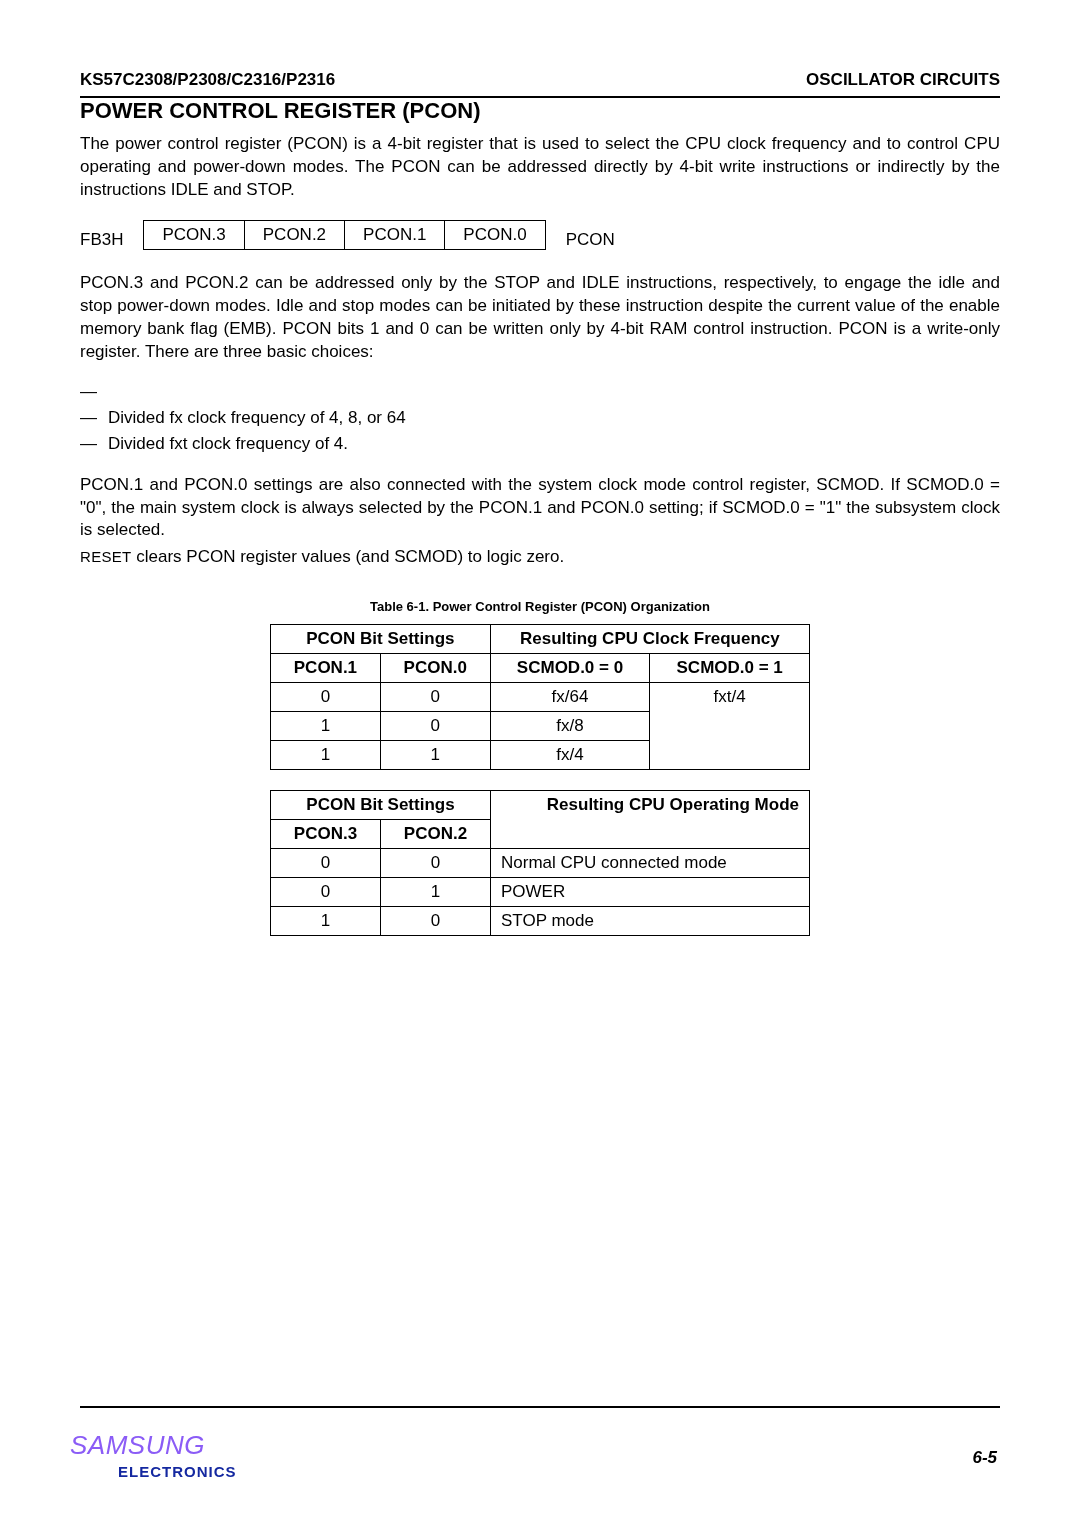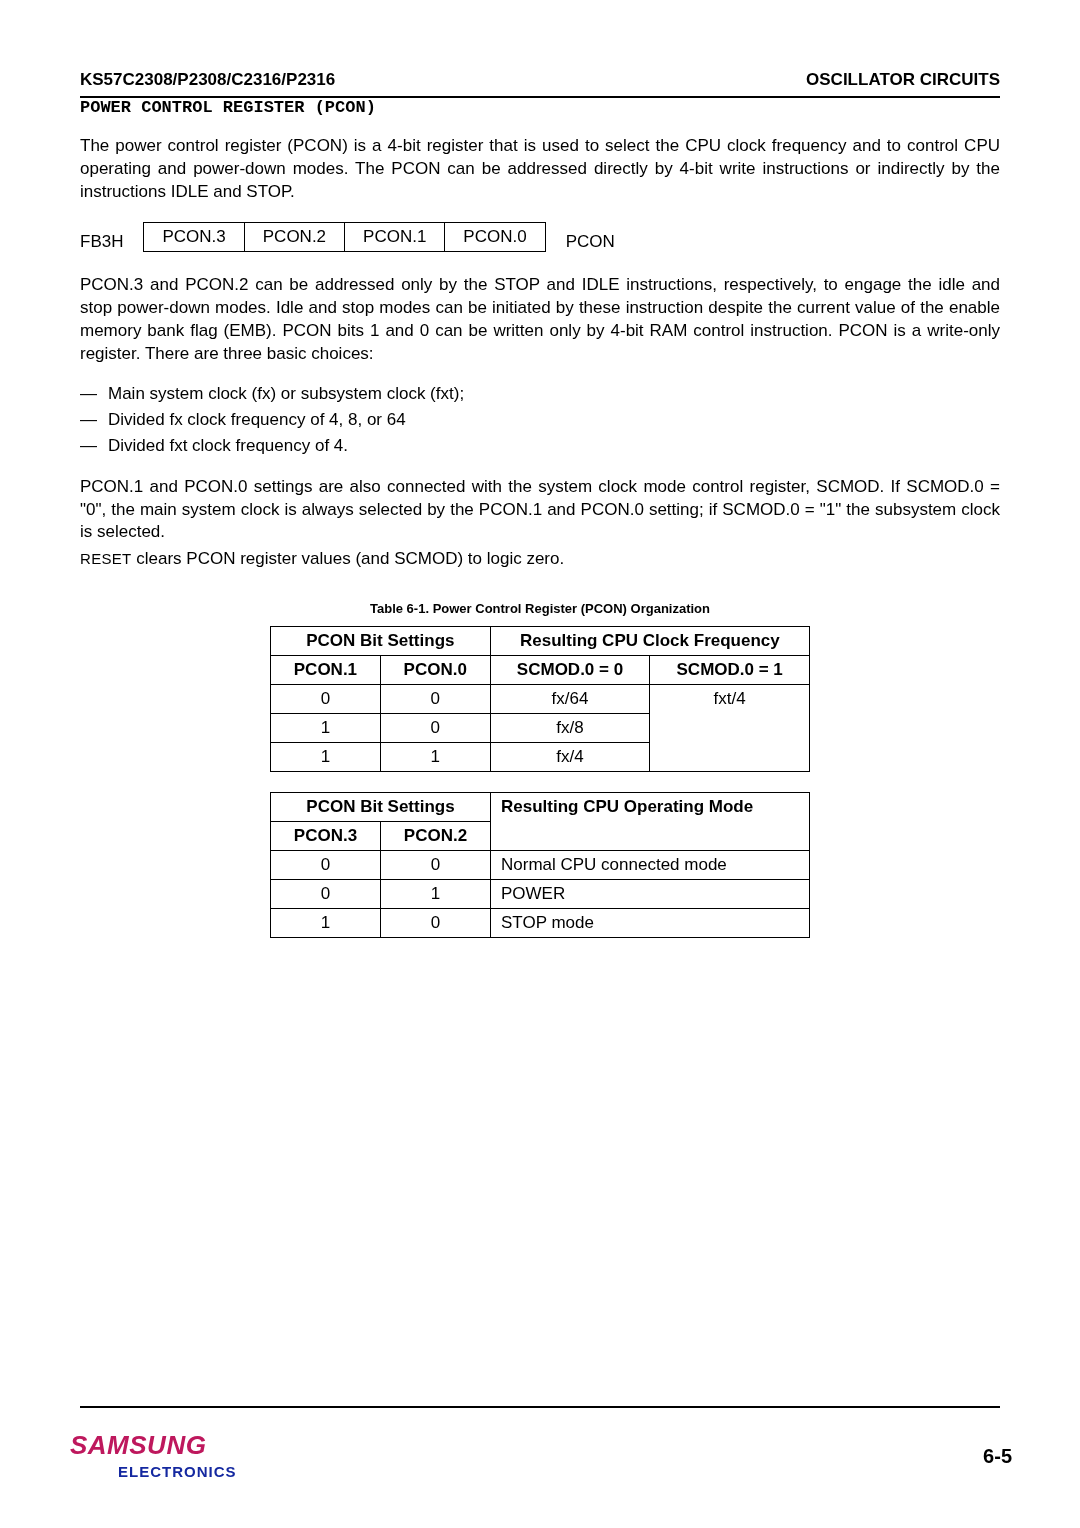--- a/index.html
+++ b/index.html
@@ -16,23 +16,22 @@
     .header-bar {
       display: flex;
       justify-content: space-between;
       font-weight: bold;
       padding-bottom: 6px;
       border-bottom: 2px solid #000;
       font-size: 17px;
     }
     .section-title {
       font-weight: bold;
-      margin-bottom: 18px;
-      font-size: 17px;
-      font-family: Liberation Mono, monospace;
+      margin-bottom: 9px;
+      font-size: 22px;
     }
     p { margin-bottom: 18px; line-height: 1.35; text-align: justify; }
     .reg-row {
       display: flex;
       align-items: flex-end;
       gap: 20px;
       margin: 18px 0 22px 0;
     }
     .reg-boxes {
       display: flex;
@@ -83,24 +82,24 @@
       bottom: 120px;
       border-top: 2px solid #000;
     }
     .footer-logo {
       position: absolute;
       left: 70px;
       bottom: 48px;
     }
     .logo-samsung {
       font-style: italic;
-      font-weight: 700;
+      font-weight: 400;
       font-size: 26px;
       letter-spacing: 0.5px;
-      color: #be185d;
+      color: #8b5cf6;
       position: relative;
     }
     .logo-samsung::before {
       content: "";
       position: absolute;
       left: -6px; right: -6px;
       top: 6px;
       height: 18px;
       transform: skewX(-18deg);
       z-index: -1;
@@ -109,24 +108,25 @@
       font-size: 15px;
       color: #1428a0;
       letter-spacing: 1px;
       text-align: right;
       margin-left: 48px;
       margin-top: 2px;
       font-weight: bold;
     }
     .page-num {
       position: absolute;
-      right: 68px;
+      right: 83px;
       bottom: 60px;
       font-weight: bold;
-      font-size: 20px;
+      font-size: 17px;
+      font-style: italic;
     }
     .smallcap { font-variant: normal; font-size: 15px; letter-spacing: 0.3px; }
   </style>
 </head>
 <body>
 
 <div class="header-bar">
   <span>KS57C2308/P2308/C2316/P2316</span>
   <span>OSCILLATOR CIRCUITS</span>
 </div>
@@ -144,21 +144,20 @@
     <span>PCON.0</span>
   </span>
   <span>PCON</span>
 </div>
 
 <p>PCON.3 and PCON.2 can be addressed only by the STOP and IDLE instructions, respectively, to engage the idle and stop power-down modes. Idle and stop modes can be initiated by these instruction despite the current value of the enable memory bank flag (EMB). PCON bits 1 and 0 can be written only by 4-bit RAM control instruction. PCON is a write-only register. There are three basic choices:</p>
 
 <ul class="dashlist">
   <li>
       <span class="dash">—</span>
-      <span>Main system clock (fx) or subsystem clock (fxt);</span>
     </li>
   <li>
       <span class="dash">—</span>
       <span>Divided fx clock frequency of 4, 8, or 64</span>
     </li>
   <li>
       <span class="dash">—</span>
       <span>Divided fxt clock frequency of 4.</span>
     </li>
 </ul>
@@ -198,21 +197,21 @@
     <td>1</td>
     <td>fx/4</td>
   </tr>
 </tbody>
   </table>
 
 <table class="t2">
   <tbody>
       <tr>
     <th colspan="2">PCON Bit Settings</th>
-    <th rowspan="2" class="left-align" style="vertical-align: top;">Resulting CPU Operating Mode</th>
+    <th rowspan="2" class="left-align" style="vertical-align: top; text-align: right;">Resulting CPU Operating Mode</th>
   </tr>
   <tr>
     <th style="width:110px">PCON.3</th>
     <th style="width:110px">PCON.2</th>
   </tr>
   <tr>
     <td>0</td>
     <td>0</td>
     <td class="left-align">Normal CPU connected mode</td>
   </tr>

